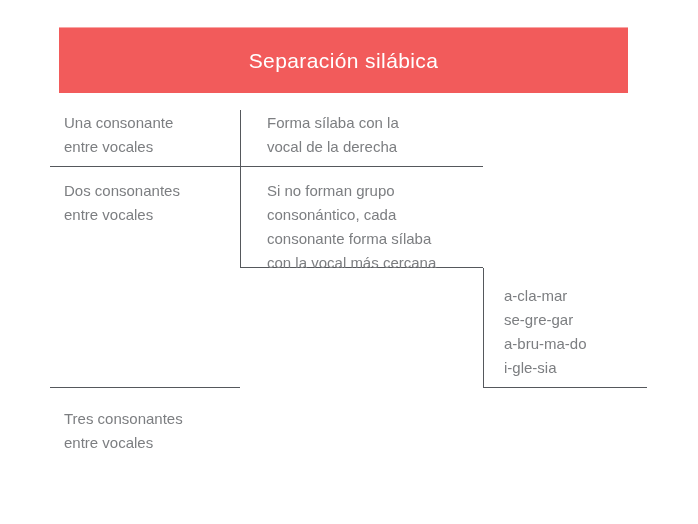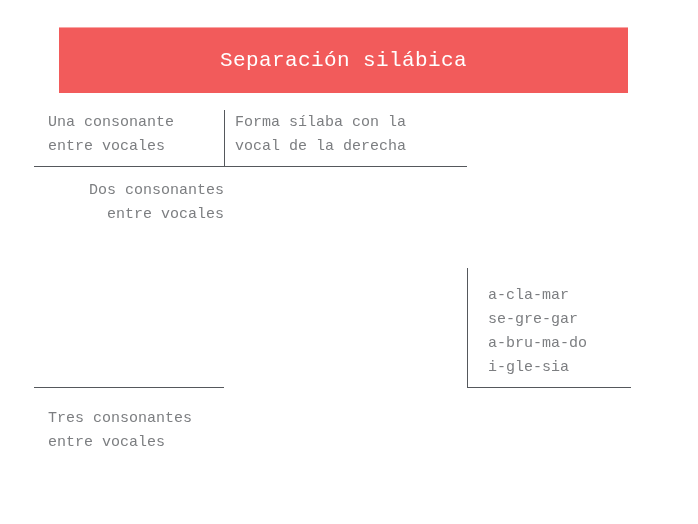--- a/index.html
+++ b/index.html
@@ -9,21 +9,21 @@
     --bg-color: #ffffff;
   }
   * { margin: 0; padding: 0; box-sizing: border-box; }
   html, body { background: #fff; }
   .page {
     position: relative;
     width: 698px;
     height: 524px;
     background: var(--bg-color);
     overflow: hidden;
-    font-family: Liberation Mono, monospace;
+    font-family: Liberation Sans, sans-serif;
   }
   .banner {
     position: absolute;
     left: 59px;
     top: 27px;
     width: 569px;
     height: 66px;
     background: var(--banner-color);
     border-top: 1px solid rgba(255,255,255,0.45);
     display: flex;
@@ -31,45 +31,45 @@
     justify-content: center;
   }
   .banner-title {
     color: #ffffff;
     font-size: 21px;
     font-weight: 300;
     letter-spacing: 0.4px;
   }
   .table {
     position: absolute;
-    left: 34px;
+    left: 50px;
     top: 110px;
     width: 597px;
     height: 414px;
     display: grid;
     grid-template-columns: 190px 243px 164px;
     grid-template-rows: 57px 101px 120px 136px;
     color: var(--text-color);
     font-size: 15px;
     line-height: 24px;
   }
   .cell { white-space: pre-line; }
   .col1 { padding-left: 14px; }
-  .col2 { padding-left: 10px; }
+  .col2 { padding-left: 26px; }
   .col3 { padding-left: 36px; }
   .bb { border-bottom: 1px solid var(--line-color); }
   .bl { border-left: 1px solid var(--line-color); }
   .pt-r1 { padding-top: 1px; }
   .pt-r2a { padding-top: 12px; }
   .pt-r2b { padding-top: 16px; }
   .pt-r3 { padding-top: 19px; }
   .r1c1 { grid-area: 1 / 1; }
   .r1c2 { grid-area: 1 / 2; }
   .r1c3 { grid-area: 1 / 3; }
-  .r2c1 { grid-area: 2 / 1 / span 2 / auto; text-align: right; }
+  .r2c1 { grid-area: 2 / 1 / span 2 / auto; }
   .r2ac2 { grid-area: 2 / 2; }
   .r2ac3 { grid-area: 2 / 3; }
   .r2bc2 { grid-area: 3 / 2; }
   .r2bc3 { grid-area: 3 / 3; padding-left: 20px; }
   .r3c1 { grid-area: 4 / 1; }
   .r3c2 { grid-area: 4 / 2; }
   .r3c3 { grid-area: 4 / 3; }
 </style>
 </head>
 <body>
@@ -82,20 +82,24 @@
 
   <div class="table">
 
     <div class="cell col1 pt-r1 bb r1c1">Una consonante
 entre vocales</div>
     <div class="cell col2 pt-r1 bb bl r1c2">Forma sílaba con la
 vocal de la derecha</div>
 
     <div class="cell col1 pt-r2a bb r2c1">Dos consonantes
 entre vocales</div>
+    <div class="cell col2 pt-r2a bb bl r2ac2">Si no forman grupo
+consonántico, cada
+consonante forma sílaba
+con la vocal más cercana</div>
     <div class="cell col3 pt-r2b bb bl r2bc3">a-cla-mar
 se-gre-gar
 a-bru-ma-do
 i-gle-sia</div>
 
     <div class="cell col1 pt-r3 r3c1">Tres consonantes
 entre vocales</div>
 
   </div>
 </div>

